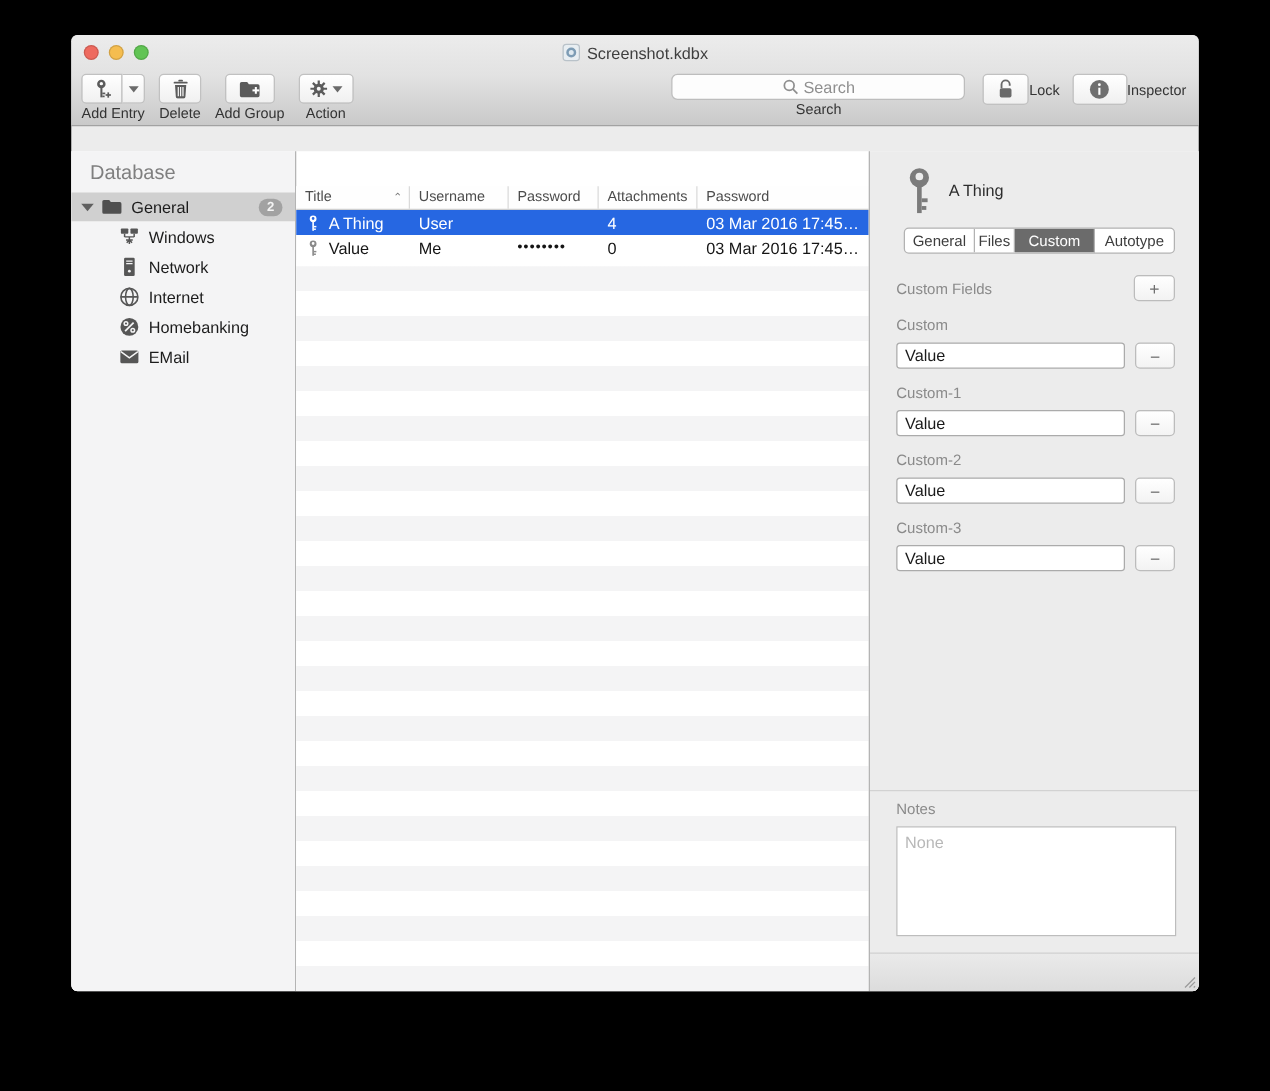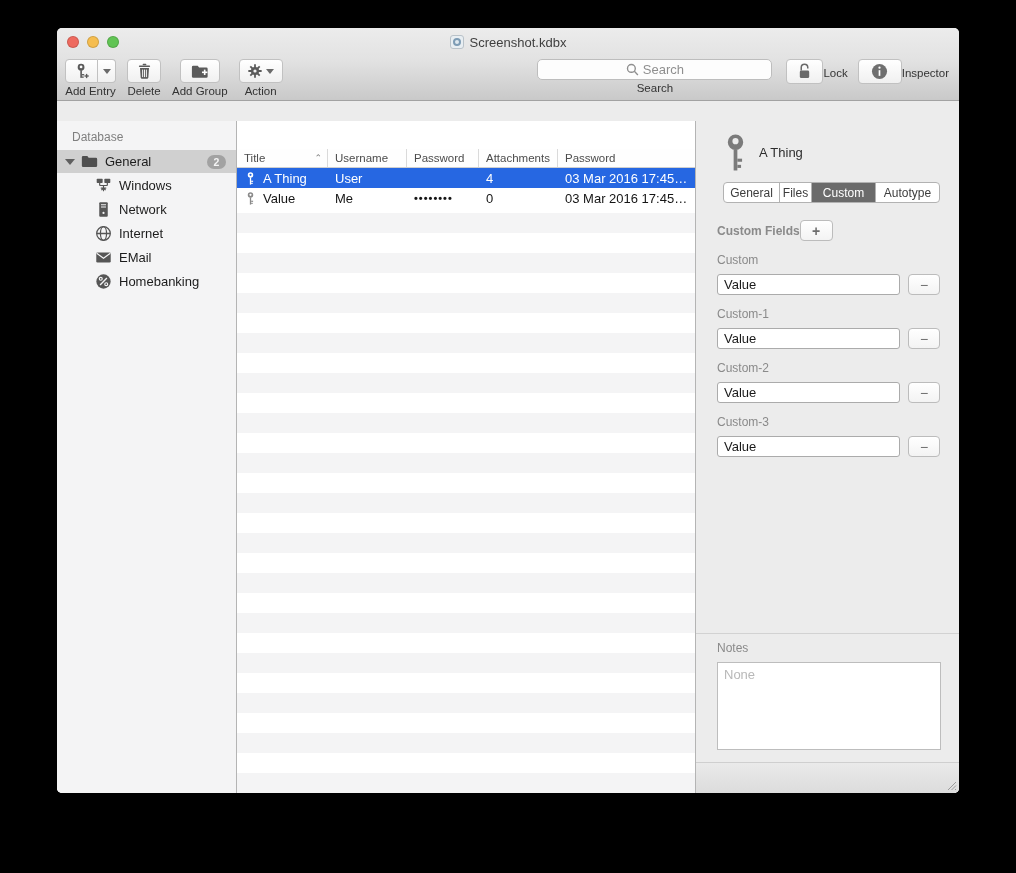--- a/index.html
+++ b/index.html
@@ -43,21 +43,21 @@
   .sm-btn { height:25px; background:linear-gradient(#ffffff,#f0f0f0); border:1px solid #c1c1c1;
             border-radius:4px; display:flex; align-items:center; justify-content:center; color:#6a6a6a; }
   .sm-btn.lock { width:37px; } .sm-btn.insp { width:44px; }
 
   
   .main { flex:1; display:flex; min-height:0; background:#fff; }
 
   
   .sidebar { width:180px; flex:0 0 180px; background:#f4f4f5; border-right:1px solid #b4b4b4;
              padding-top:6px; }
-  .sb-header { font-size:12px; color:#7f7f7f; padding:3px 0 6px 15px; }
+  .sb-header { font-size:16px; color:#7f7f7f; padding:3px 0 6px 15px; }
   .sb-row { height:23px; display:flex; align-items:center; font-size:13px; color:#1c1c1c; }
   .sb-row.root { padding-left:8px; background:#d0d0d0; }
   .disc { width:0; height:0; border-left:5px solid transparent; border-right:5px solid transparent;
           border-top:6px solid #606060; margin-right:6px; }
   .sb-icon { width:17px; height:17px; margin-right:7px; color:#565656; flex:0 0 17px; }
   .badge { margin-left:auto; margin-right:10px; min-width:19px; height:14px; border-radius:8px;
            background:#a2a2a2; color:#f4f4f4; font-size:10.5px; font-weight:bold;
            display:flex; align-items:center; justify-content:center; padding:0 5px; }
   .sb-row.child { height:24px; padding-left:38px; }
 
@@ -83,21 +83,21 @@
                display:flex; flex-direction:column; }
   .insp-head { display:flex; align-items:center; gap:13px; padding:11px 0 0 29px; height:52px; flex:0 0 52px; }
   .key-lg { width:21px; height:37px; color:#7b7b7b; }
   .entry-title { font-size:13px; color:#2d2d2d; }
   .segmented { margin:9px 19px 0 27px; height:21px; display:flex; border:1px solid #b2b2b2; border-radius:4px;
                background:#fff; overflow:hidden; font-size:12px; color:#3d3d3d; }
   .seg { display:flex; align-items:center; justify-content:center; border-right:1px solid #b2b2b2; }
   .seg:last-child { border-right:none; }
   .seg.s0{ width:56px; } .seg.s1{ width:32px; } .seg.s2{ width:64px; } .seg.s3{ flex:1; }
   .seg.selected { background:#6b6b6b; color:#fff; }
-  .cf-header { display:flex; align-items:center; justify-content:flex-start; margin:17px 19px 0 21px;font-weight:bold; }
+  .cf-header { display:flex; align-items:center; justify-content:space-between; margin:17px 19px 0 21px; }
   .cf-label { font-size:12px; color:#8a8a8a; }
   .mini-btn { width:33px; height:21px; background:linear-gradient(#ffffff,#f3f3f3); border:1px solid #bcbcbc;
               border-radius:4px; color:#6e6e6e; font-size:14px; display:flex; align-items:center; justify-content:center; }
   .fgroup { margin:12px 19px 0 21px; }
   .fg-label { font-size:12px; color:#8a8a8a; }
   .fg-row { display:flex; align-items:center; gap:8px; margin-top:7px; }
   .fg-input { width:183px; height:21px; border:1px solid #ababab; border-radius:3px; background:#fff;
               font-size:13px; color:#1a1a1a; padding:0 6px; font-family:inherit; outline:none; }
   .insp-spacer { flex:1; }
   .notes-block { border-top:1px solid #d2d2d2; padding:7px 0 0 21px; }
@@ -291,38 +291,38 @@
             <circle cx="10" cy="10" r="8"></circle>
             <ellipse cx="10" cy="10" rx="3.6" ry="8"></ellipse>
             <line x1="2" y1="10" x2="18" y2="10"></line>
           </svg>
         </span>
         <span>Internet</span>
       </div>
 
       <div class="sb-row child">
         <span class="sb-icon">
-          <svg width="17" height="17" viewBox="0 0 20 20" fill="currentColor">
-            <rect x="1.5" y="4" width="17" height="12" rx="1.5"></rect>
-            <path d="M2 5 l8 6 l8 -6" fill="none" stroke="#f4f4f5" stroke-width="1.4"></path>
-          </svg>
-        </span>
-        <span>EMail</span>
-      </div>
-
-      <div class="sb-row child">
-        <span class="sb-icon">
           <svg width="17" height="17" viewBox="0 0 20 20">
             <circle cx="10" cy="10" r="8.4" fill="currentColor"></circle>
             <line x1="6" y1="14" x2="14" y2="6" stroke="#f4f4f5" stroke-width="1.6"></line>
             <circle cx="6.8" cy="6.8" r="1.7" fill="none" stroke="#f4f4f5" stroke-width="1.4"></circle>
             <circle cx="13.2" cy="13.2" r="1.7" fill="none" stroke="#f4f4f5" stroke-width="1.4"></circle>
           </svg>
         </span>
         <span>Homebanking</span>
+      </div>
+
+      <div class="sb-row child">
+        <span class="sb-icon">
+          <svg width="17" height="17" viewBox="0 0 20 20" fill="currentColor">
+            <rect x="1.5" y="4" width="17" height="12" rx="1.5"></rect>
+            <path d="M2 5 l8 6 l8 -6" fill="none" stroke="#f4f4f5" stroke-width="1.4"></path>
+          </svg>
+        </span>
+        <span>EMail</span>
       </div>
     </div>
 
     <div class="table">
       <div class="thead">
         <div class="th c-title">
           <span>Title</span>
           <span class="sort-ind">⌃</span>
         </div>
         <div class="th c-user">

